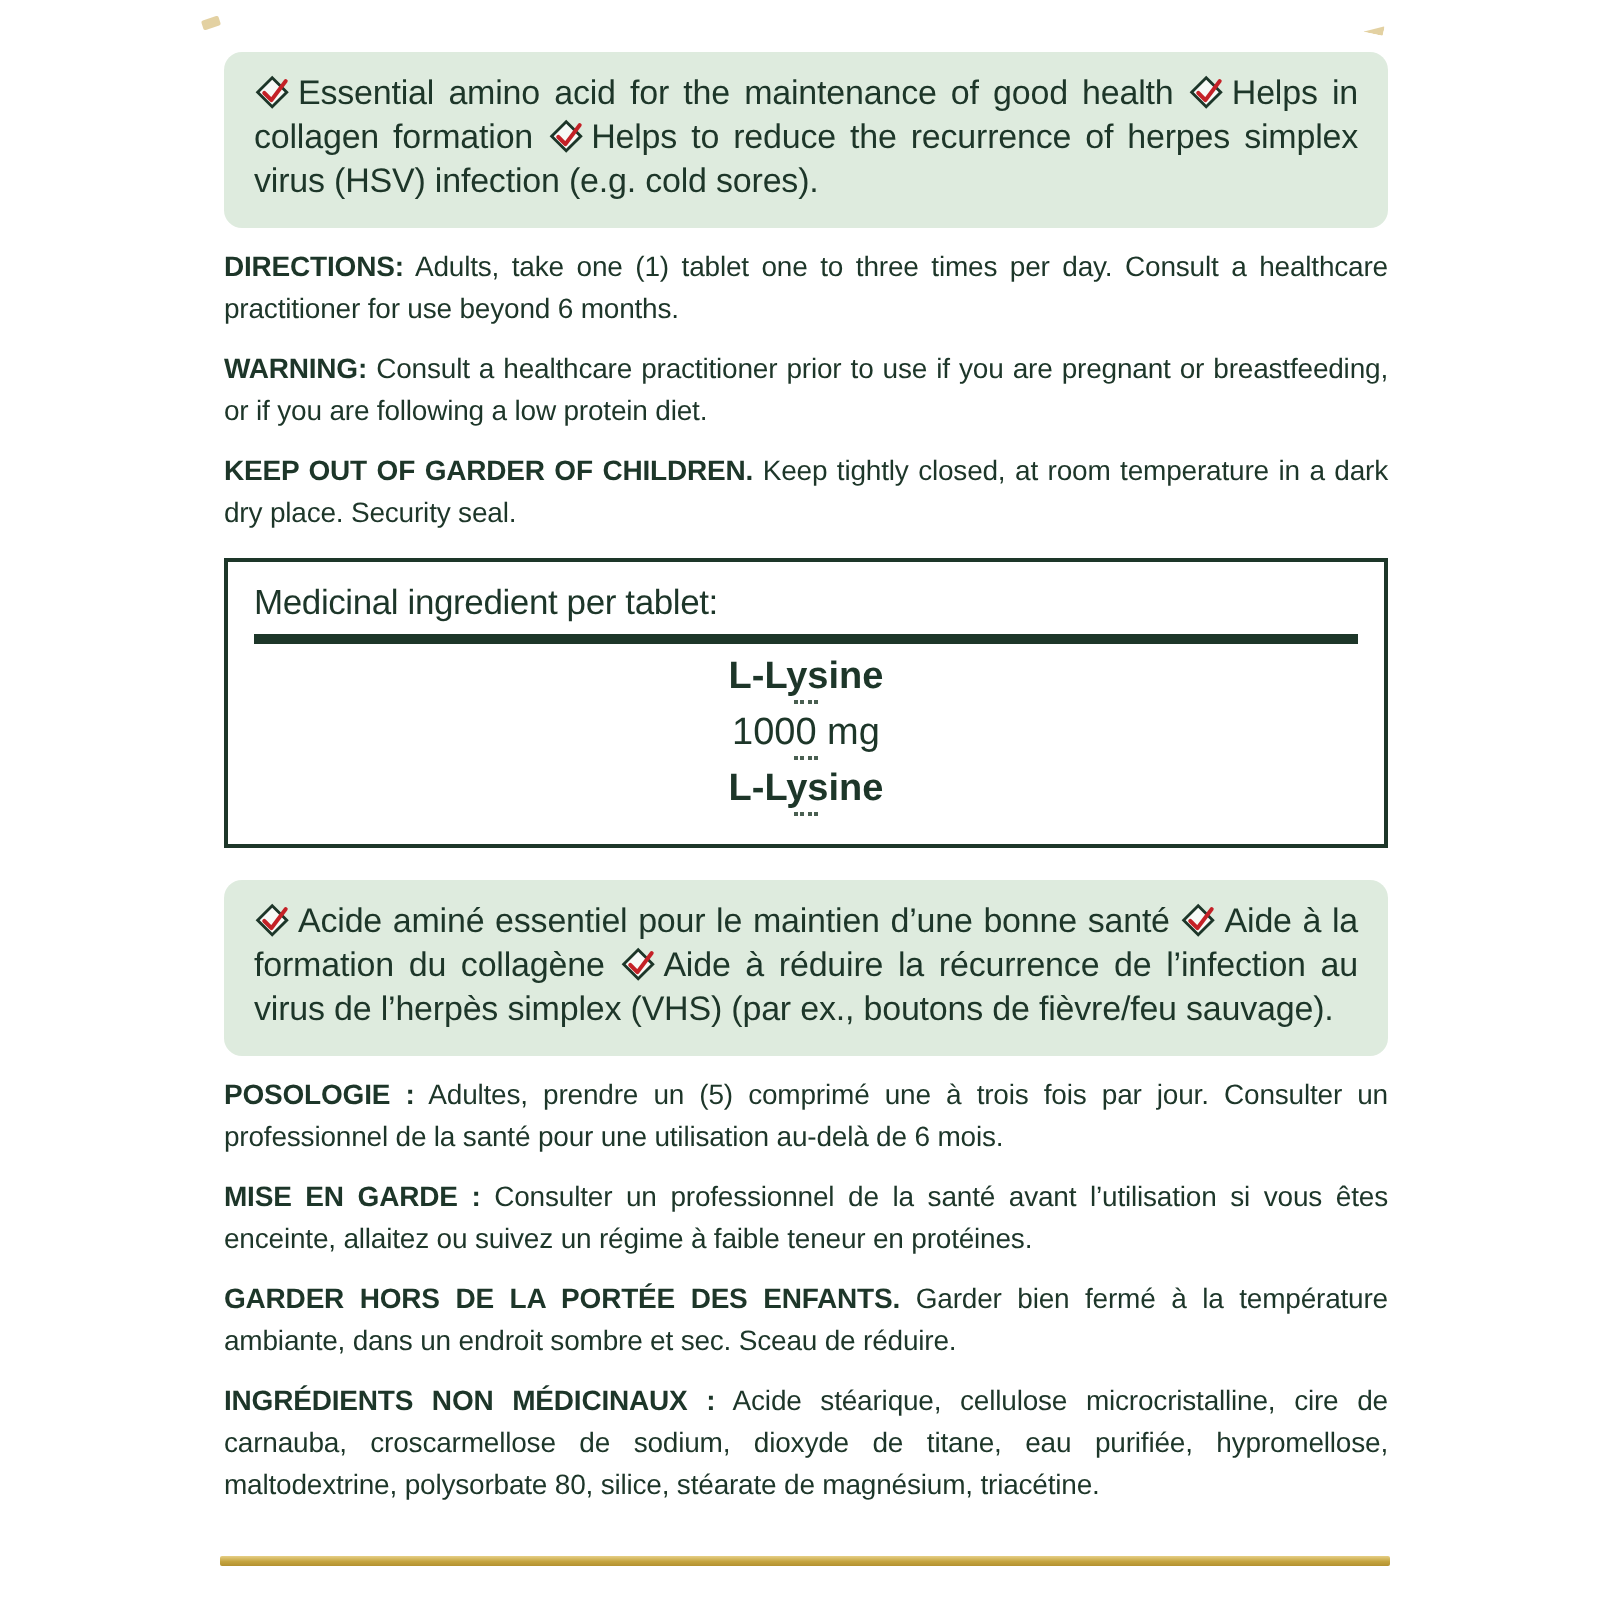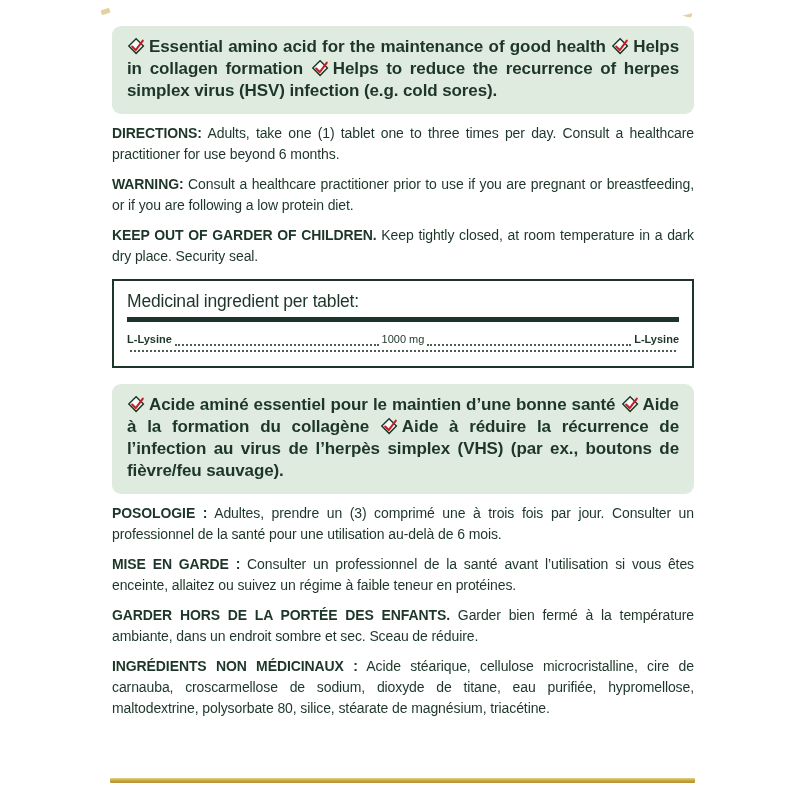--- a/index.html
+++ b/index.html
@@ -9,36 +9,36 @@
     color:#1d3629;overflow:hidden;
     -webkit-font-smoothing:antialiased;
   }
   .label{
     position:absolute;left:112px;top:0;width:582px;
   }
   .spacer-top{height:26px;}
   .claims{
     background:#deebde;border-radius:9px;
     padding:10px 15px 12px 15px;
-    font-weight:bold;font-size:17px;line-height:22px;
+    font-weight:normal;font-size:17px;line-height:22px;
     text-align:justify;letter-spacing:-0.1px;
   }
   .claims svg{vertical-align:-4px;margin-right:3px;}
   .sec{margin:9px 0 0 0;font-size:14px;line-height:21px;text-align:justify;letter-spacing:-0.1px;}
   .sec .lbl{font-weight:bold;}
   .medbox{
     margin:12px 0 4px 0;border:2px solid #1d3629;
     padding:9px 13px 10px 13px;
   }
   .medbox-head{
     display:flex;justify-content:space-between;
     font-weight:normal;font-size:17.5px;line-height:22px;letter-spacing:-0.2px;
   }
   .medbox-rule{border:0;border-top:5px solid #1d3629;margin:5px 0 6px 0;}
-  .medrow{display:flex;align-items:flex-end;font-size:11px;line-height:22px;}
+  .medrow{display:flex;align-items:center;font-size:19px;line-height:22px;flex-direction:column;}
   .medrow .bold{font-weight:bold;}
   .leader{flex:1 1 auto;border-bottom:2px dotted #4a5f51;margin:0 3px 4px 3px;min-width:12px;}
   .claims.fr{margin-top:16px;}
   .gold-line{
     position:absolute;left:110px;top:778px;width:585px;height:5px;
     background:linear-gradient(180deg,#e6cf86 0%,#c5a43f 55%,#b3912f 100%);
     border-radius:1px;
   }
   .speck{position:absolute;background:#dcc68b;opacity:0.8;}
   .speck.tl{left:101px;top:9px;width:9px;height:5px;transform:rotate(-18deg);border-radius:1px;}
@@ -97,19 +97,19 @@
     <svg width="19" height="19" viewBox="0 0 24 24">
         <rect x="5" y="5" width="13" height="13" transform="rotate(45 11.5 11.5)" fill="#f7faf7" stroke="#1d3629" stroke-width="1.8"></rect>
         <path d="M6.5 12 L11 16.5 L20 4.5" fill="none" stroke="#c42127" stroke-width="2.6" stroke-linecap="round" stroke-linejoin="round"></path>
       </svg><span>Aide à la formation du collagène</span>
     <svg width="19" height="19" viewBox="0 0 24 24">
         <rect x="5" y="5" width="13" height="13" transform="rotate(45 11.5 11.5)" fill="#f7faf7" stroke="#1d3629" stroke-width="1.8"></rect>
         <path d="M6.5 12 L11 16.5 L20 4.5" fill="none" stroke="#c42127" stroke-width="2.6" stroke-linecap="round" stroke-linejoin="round"></path>
       </svg><span>Aide à réduire la récurrence de l’infection au virus de l’herpès simplex (VHS) (par ex., boutons de fièvre/feu sauvage).</span>
   </div>
 
-  <p class="sec"><span class="lbl">POSOLOGIE :</span> <span>Adultes, prendre un (3) comprimé une à trois fois par jour. Consulter un professionnel de la santé pour une utilisation au-delà de 6 mois.</span></p>
+  <p class="sec"><span class="lbl">POSOLOGIE :</span> <span>Adultes, prendre un (5) comprimé une à trois fois par jour. Consulter un professionnel de la santé pour une utilisation au-delà de 6 mois.</span></p>
   <p class="sec"><span class="lbl">MISE EN GARDE :</span> <span>Consulter un professionnel de la santé avant l’utilisation si vous êtes enceinte, allaitez ou suivez un régime à faible teneur en protéines.</span></p>
   <p class="sec"><span class="lbl">GARDER HORS DE LA PORTÉE DES ENFANTS.</span> <span>Garder bien fermé à la température ambiante, dans un endroit sombre et sec. Sceau de réduire.</span></p>
   <p class="sec"><span class="lbl">INGRÉDIENTS NON MÉDICINAUX :</span> <span>Acide stéarique, cellulose microcristalline, cire de carnauba, croscarmellose de sodium, dioxyde de titane, eau purifiée, hypromellose, maltodextrine, polysorbate 80, silice, stéarate de magnésium, triacétine.</span></p>
 </div>
 
 <div class="gold-line"></div>
 
 </body></html>

